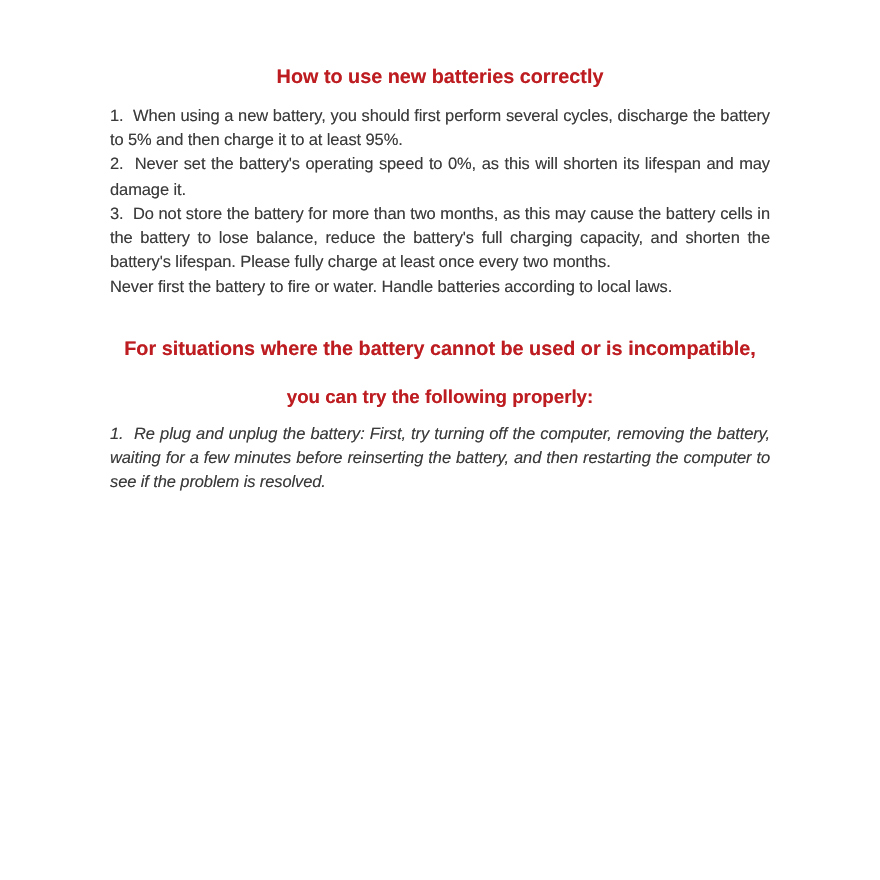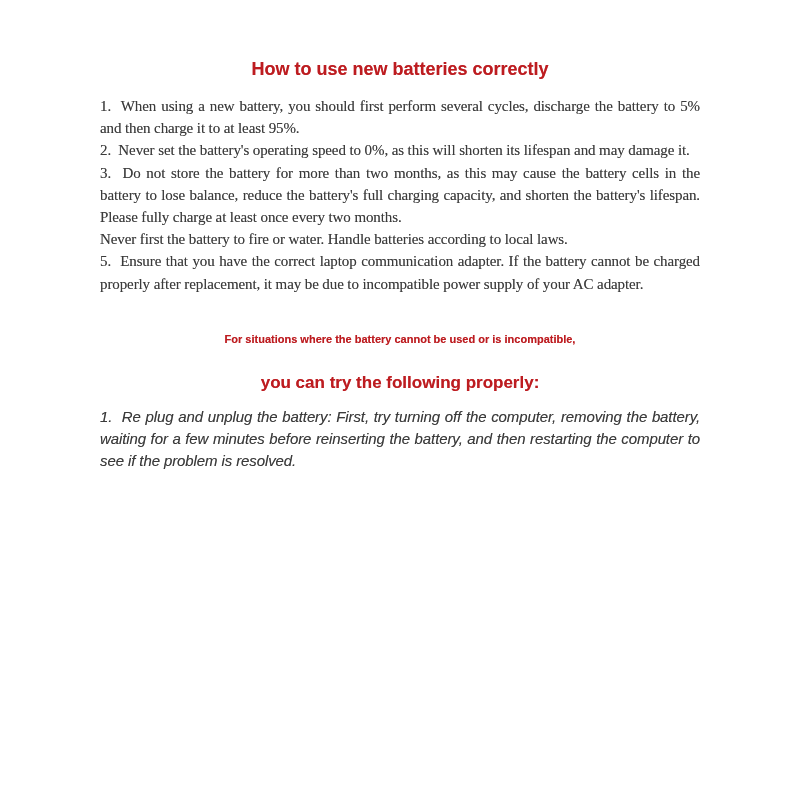--- a/index.html
+++ b/index.html
@@ -21,33 +21,33 @@
     color: var(--heading_color, #bd1c20);
     text-shadow: 0 0 0.6px rgba(189, 28, 32, 0.55);
   }
   .heading-1 {
     padding-top: 56px;
     font-size: 18px;
     line-height: 26px;
   }
   .heading-2a {
     margin-top: 33px;
-    font-size: 11px;
+    font-size: 18px;
     line-height: 22px;
   }
   .heading-2b {
     margin-top: 22px;
     font-size: 17px;
     line-height: 22px;
   }
   .body-block {
     margin: 0 100px;
     color: var(--body_color, #3b3b3b);
   }
-  .body-block-1 { margin-top: 13px; font-family: Liberation Serif, serif; }
+  .body-block-1 { margin-top: 13px; }
   .body-block-2 { margin-top: 12px; font-style: italic; }
   .body-block p {
     margin: 0;
     font-size: 15px;
     line-height: 22.2px;
     letter-spacing: -0.1px;
     text-align: justify;
     text-shadow: 0 0 0.5px rgba(59, 59, 59, 0.5);
   }
 </style>
@@ -56,21 +56,20 @@
 
 <div class="page">
 
   <h1 class="heading heading-1">How to use new batteries correctly</h1>
 
   <div class="body-block body-block-1">
     <p>1.&nbsp; When using a new battery, you should first perform several cycles, discharge the battery to 5% and then charge it to at least 95%.</p>
     <p>2.&nbsp; Never set the battery's operating speed to 0%, as this will shorten its lifespan and may damage it.</p>
     <p>3.&nbsp; Do not store the battery for more than two months, as this may cause the battery cells in the battery to lose balance, reduce the battery's full charging capacity, and shorten the battery's lifespan. Please fully charge at least once every two months.</p>
     <p>Never first the battery to fire or water. Handle batteries according to local laws.</p>
-    <p>5.&nbsp; Ensure that you have the correct laptop communication adapter. If the battery cannot be charged properly after replacement, it may be due to incompatible power supply of your AC adapter.</p>
   </div>
 
   <h2 class="heading heading-2a">For situations where the battery cannot be used or is incompatible,</h2>
 
   <h2 class="heading heading-2b">you can try the following properly:</h2>
 
   <div class="body-block body-block-2">
     <p>1.&nbsp; Re plug and unplug the battery: First, try turning off the computer, removing the battery, waiting for a few minutes before reinserting the battery, and then restarting the computer to see if the problem is resolved.</p>
   </div>
 

